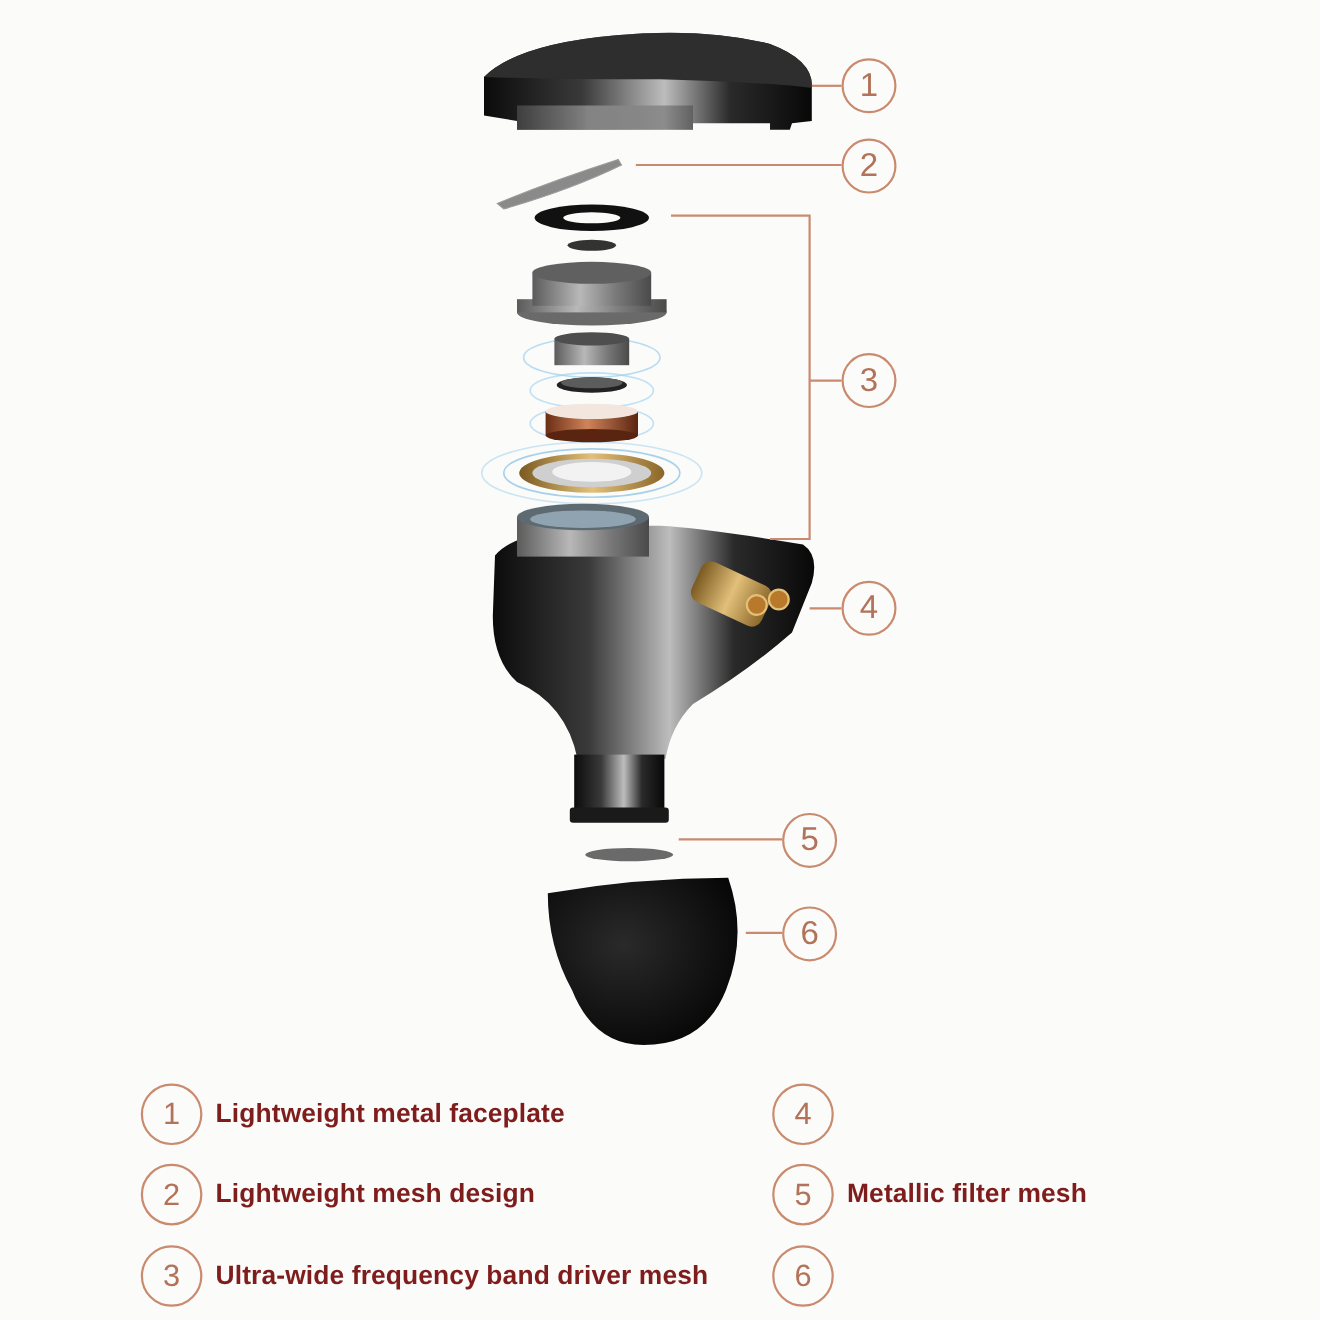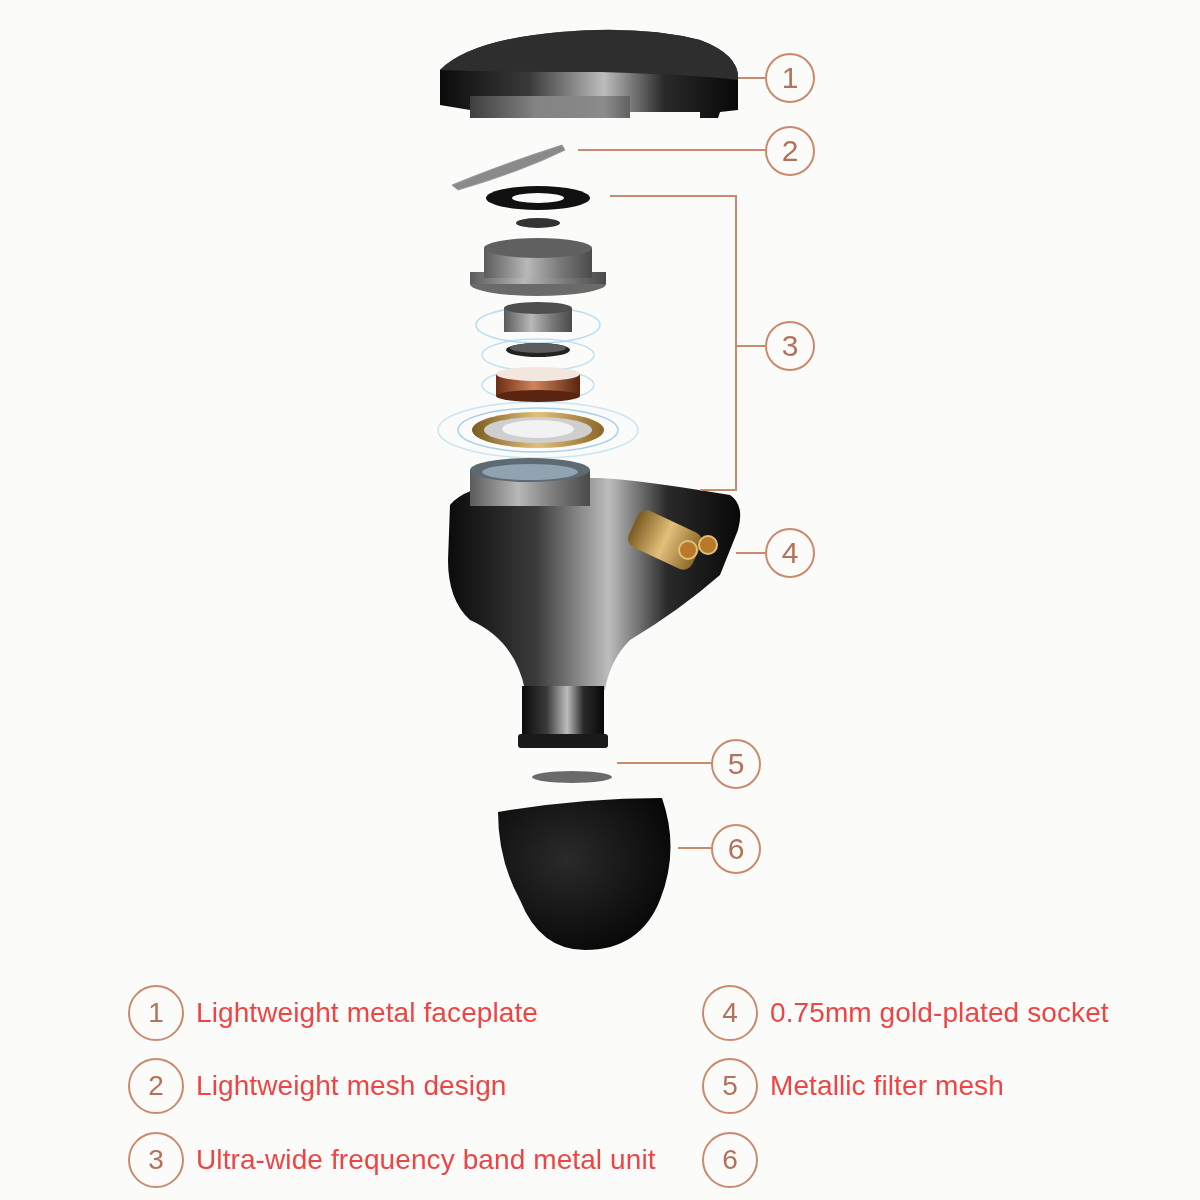--- a/index.html
+++ b/index.html
@@ -16,21 +16,21 @@
     border-radius: 50%; box-sizing: border-box; display: flex; align-items: center;
     justify-content: center; color: #b2735a; font-size: 30px; background: transparent;
   }
   .legend { position: absolute; left: 0; top: 0; width: 1200px; }
   .legend-item { position: absolute; display: flex; align-items: center; }
   .legend-num {
     width: 56px; height: 56px; border: 2px solid #c98a6e; border-radius: 50%;
     box-sizing: border-box; display: flex; align-items: center; justify-content: center;
     color: #b2735a; font-size: 28px; margin-right: 12px;
   }
-  .legend-text { color: #ef4444; font-size: 28px; letter-spacing: 0.1px; white-space: nowrap; }
+  .legend-text { color: #7f1d1d; font-size: 24px; letter-spacing: 0.1px; white-space: nowrap; font-weight: bold; }
 </style>
 </head>
 <body>
 
 <div id="stage">
   <svg class="diagram" width="1200" height="980" viewBox="0 0 1200 980">
     <defs>
       <linearGradient id="blackGloss" x1="0" x2="1" y1="0" y2="0">
         <stop offset="0" stop-color="#0b0b0b"></stop>
         <stop offset="0.3" stop-color="#3a3a3a"></stop>
@@ -141,25 +141,24 @@
     <div class="legend-item" style="left:128px; top:985px;">
       <div class="legend-num">1</div>
       <span class="legend-text">Lightweight metal faceplate</span>
     </div>
     <div class="legend-item" style="left:128px; top:1058px;">
       <div class="legend-num">2</div>
       <span class="legend-text">Lightweight mesh design</span>
     </div>
     <div class="legend-item" style="left:128px; top:1132px;">
       <div class="legend-num">3</div>
-      <span class="legend-text">Ultra-wide frequency band metal unit</span>
+      <span class="legend-text">Ultra-wide frequency band driver mesh</span>
     </div>
     <div class="legend-item" style="left:702px; top:985px;">
       <div class="legend-num">4</div>
-      <span class="legend-text">0.75mm gold-plated socket</span>
     </div>
     <div class="legend-item" style="left:702px; top:1058px;">
       <div class="legend-num">5</div>
       <span class="legend-text">Metallic filter mesh</span>
     </div>
     <div class="legend-item" style="left:702px; top:1132px;">
       <div class="legend-num">6</div>
     </div>
   </div>
 </div>

